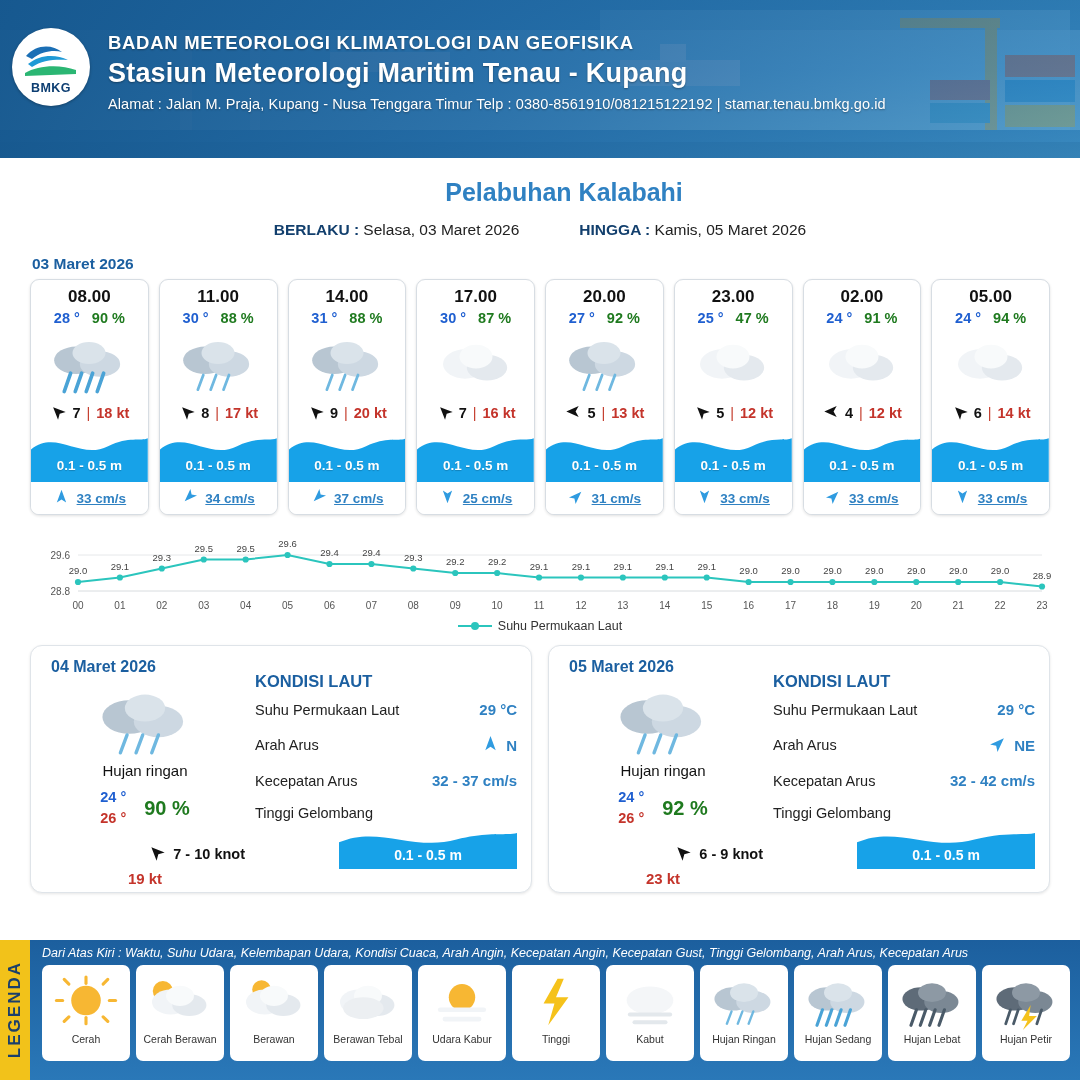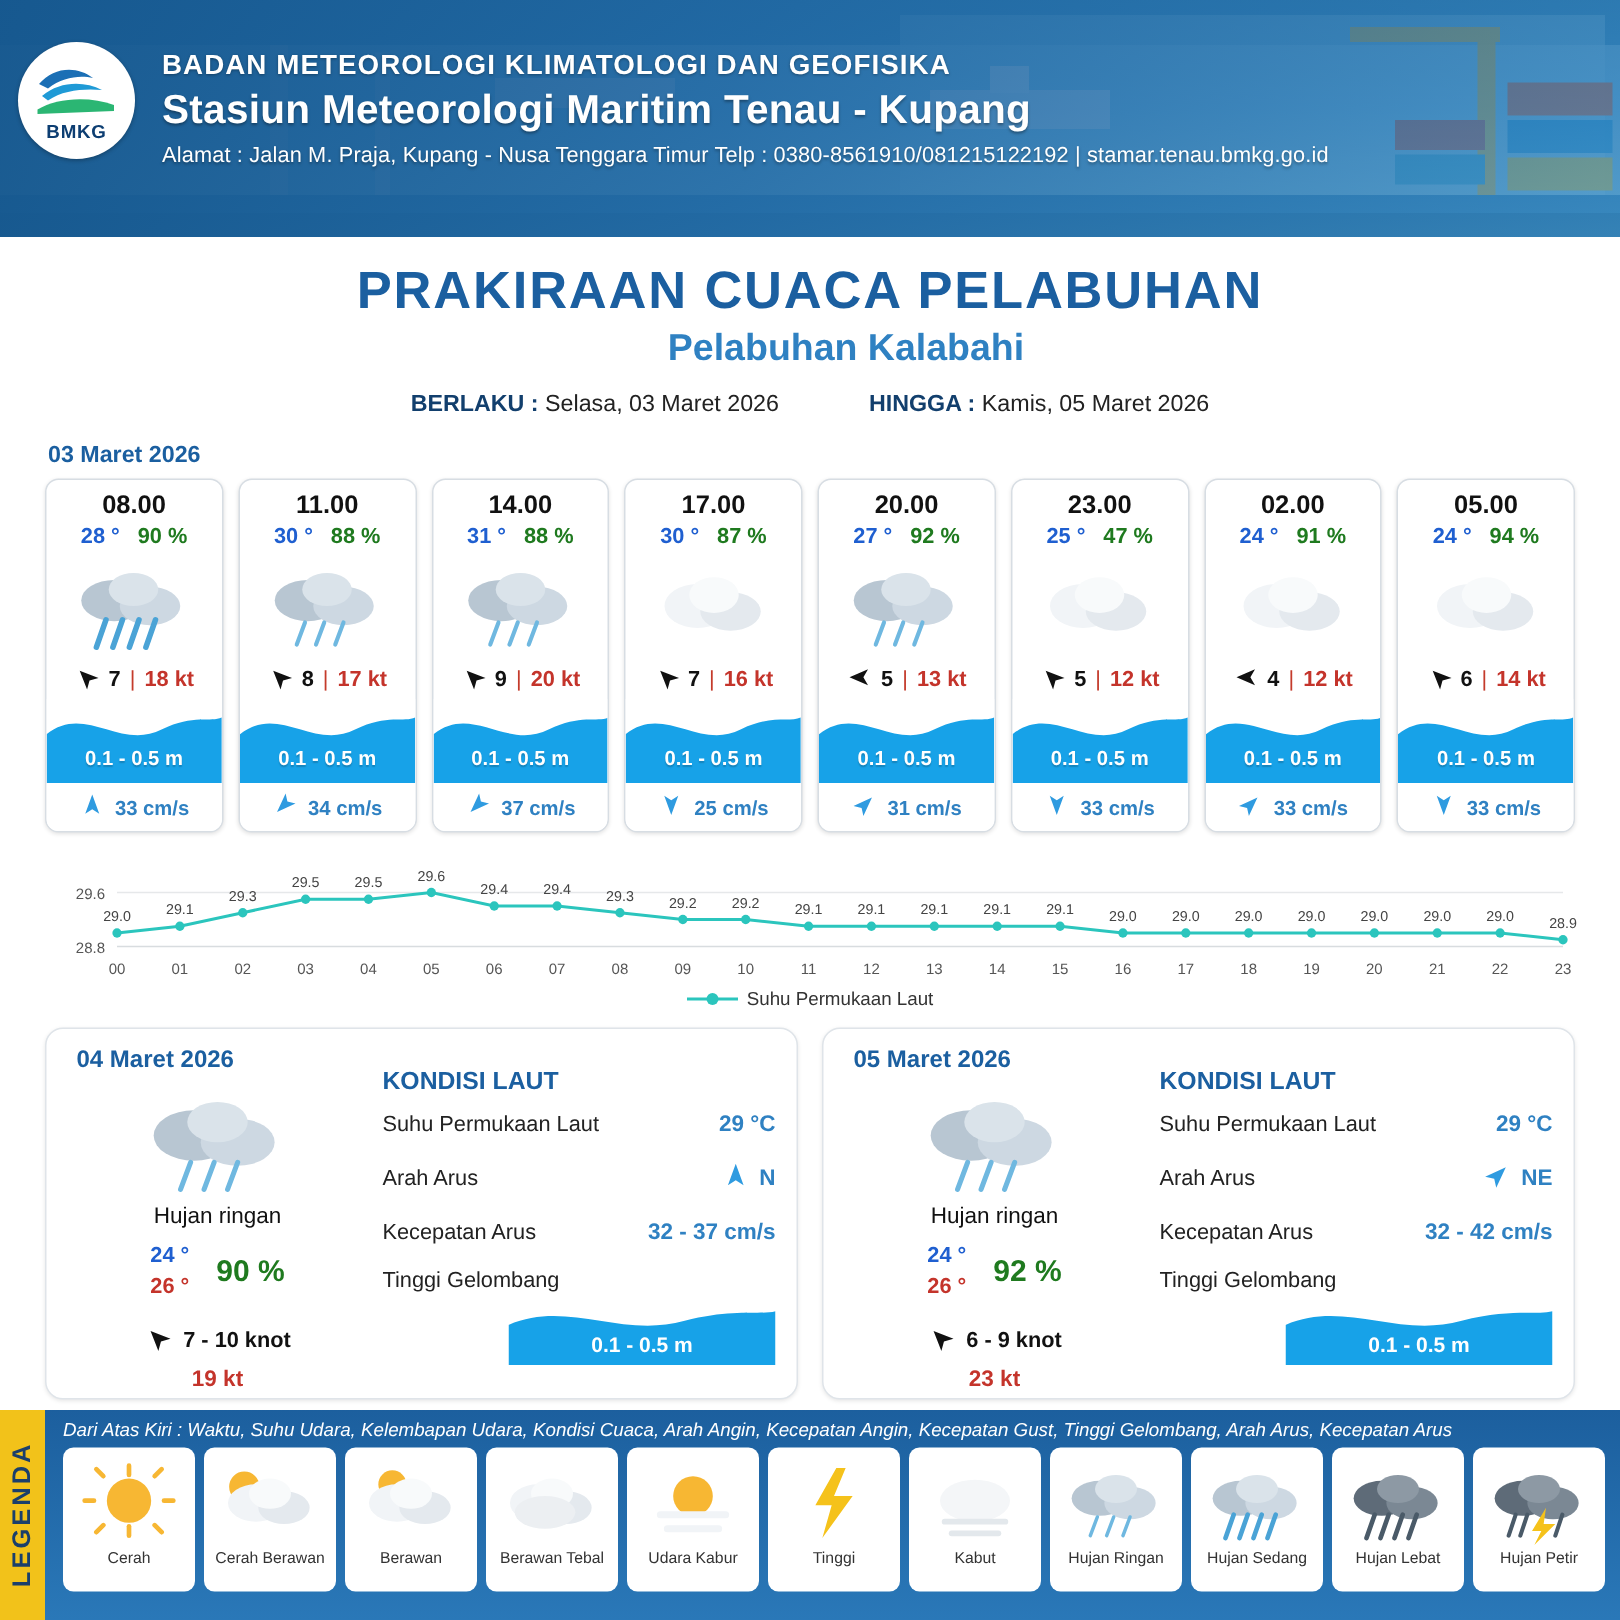--- a/index.html
+++ b/index.html
@@ -116,20 +116,21 @@
   .c-wave svg { position: absolute; left: 0; bottom: 0; width: 100%; height: 56px; }
   .c-wave span {
     position: absolute; left: 0; right: 0; bottom: 9px;
     text-align: center; color: #fff; font-size: 13.5px; font-weight: bold;
     text-shadow: 0 1px 1px rgba(0,0,0,0.2);
   }
   .c-cur {
     display: flex; align-items: center; justify-content: center; gap: 7px;
     height: 32px; font-size: 13.5px; font-weight: bold; color: #2f81c2;
     background: #fff;
+    text-decoration: underline;
   }
 
   
   .chart-wrap { padding: 14px 26px 0; }
   .chart-box { position: relative; height: 86px; }
   .chart-legend {
     text-align: center; font-size: 12.5px; color: #333; margin-top: 4px;
     display: flex; align-items: center; justify-content: center; gap: 6px;
   }
   .legend-line { display: inline-block; width: 34px; height: 2px; background: #2bc5bd; position: relative; }
@@ -150,21 +151,21 @@
   }
   .p-left { width: 200px; text-align: center; position: relative; }
   .p-date { font-size: 16px; font-weight: bold; color: #1b5fa0; text-align: left; margin-left: 6px; }
   .p-icon { height: 78px; display:flex; align-items:center; justify-content:center; margin-top: 6px; }
   .p-cond { font-size: 15px; color: #111; margin-top: 2px; }
   .p-temps { display: flex; align-items: center; justify-content: center; gap: 18px; margin-top: 8px; }
   .p-tcol { font-size: 14.5px; font-weight: bold; line-height: 1.45; }
   .p-tmin { color: #1f5fd0; }
   .p-tmax { color: #c4342b; }
   .p-hum { font-size: 20px; font-weight: bold; color: #1f7a1f; }
-  .p-wind { display:flex; align-items:center; justify-content:center; gap: 8px; margin-top: 14px; font-size: 14.5px; font-weight: bold; color:#111; }
+  .p-wind { display:flex; align-items:center; justify-content:flex-end; gap: 8px; margin-top: 14px; font-size: 14.5px; font-weight: bold; color:#111; }
   .p-gust { font-size: 15px; font-weight: bold; color: #c4342b; margin-top: 6px; }
   .p-right { flex: 1; padding-left: 4px; }
   .p-title { font-size: 16.5px; font-weight: bold; color: #1b5fa0; margin: 14px 0 10px; }
   .p-row { display: flex; align-items: center; justify-content: space-between; font-size: 14.5px; color: #222; margin-bottom: 16px; }
   .p-val { color: #2f81c2; font-weight: bold; font-size: 15px; display:flex; align-items:center; gap:6px; }
   .p-wave-badge { position: relative; height: 46px; margin-top: 2px; }
   .p-wave-badge svg { position:absolute; right:0; bottom:0; width: 178px; height: 46px; }
   .p-wave-badge span { position:absolute; right:0; bottom:6px; width:178px; text-align:center; color:#fff; font-weight:bold; font-size:14px; }
 
   
@@ -233,21 +234,20 @@
   </div>
 
   <div class="header-text">
     <div class="h-line1">BADAN METEOROLOGI KLIMATOLOGI DAN GEOFISIKA</div>
     <div class="h-line2">Stasiun Meteorologi Maritim Tenau - Kupang</div>
     <div class="h-line3">Alamat : Jalan M. Praja, Kupang - Nusa Tenggara Timur Telp : 0380-8561910/081215122192  |  stamar.tenau.bmkg.go.id</div>
   </div>
 </div>
 
 <div class="title-zone">
-  <div class="title-main">PRAKIRAAN CUACA PELABUHAN</div>
   <div class="title-sub">Pelabuhan Kalabahi</div>
   <div class="valid-row">
     <div>
       <b>BERLAKU :</b>
       <span>Selasa, 03 Maret 2026</span>
     </div>
     <div>
       <b>HINGGA :</b>
       <span>Kamis, 05 Maret 2026</span>
     </div>

